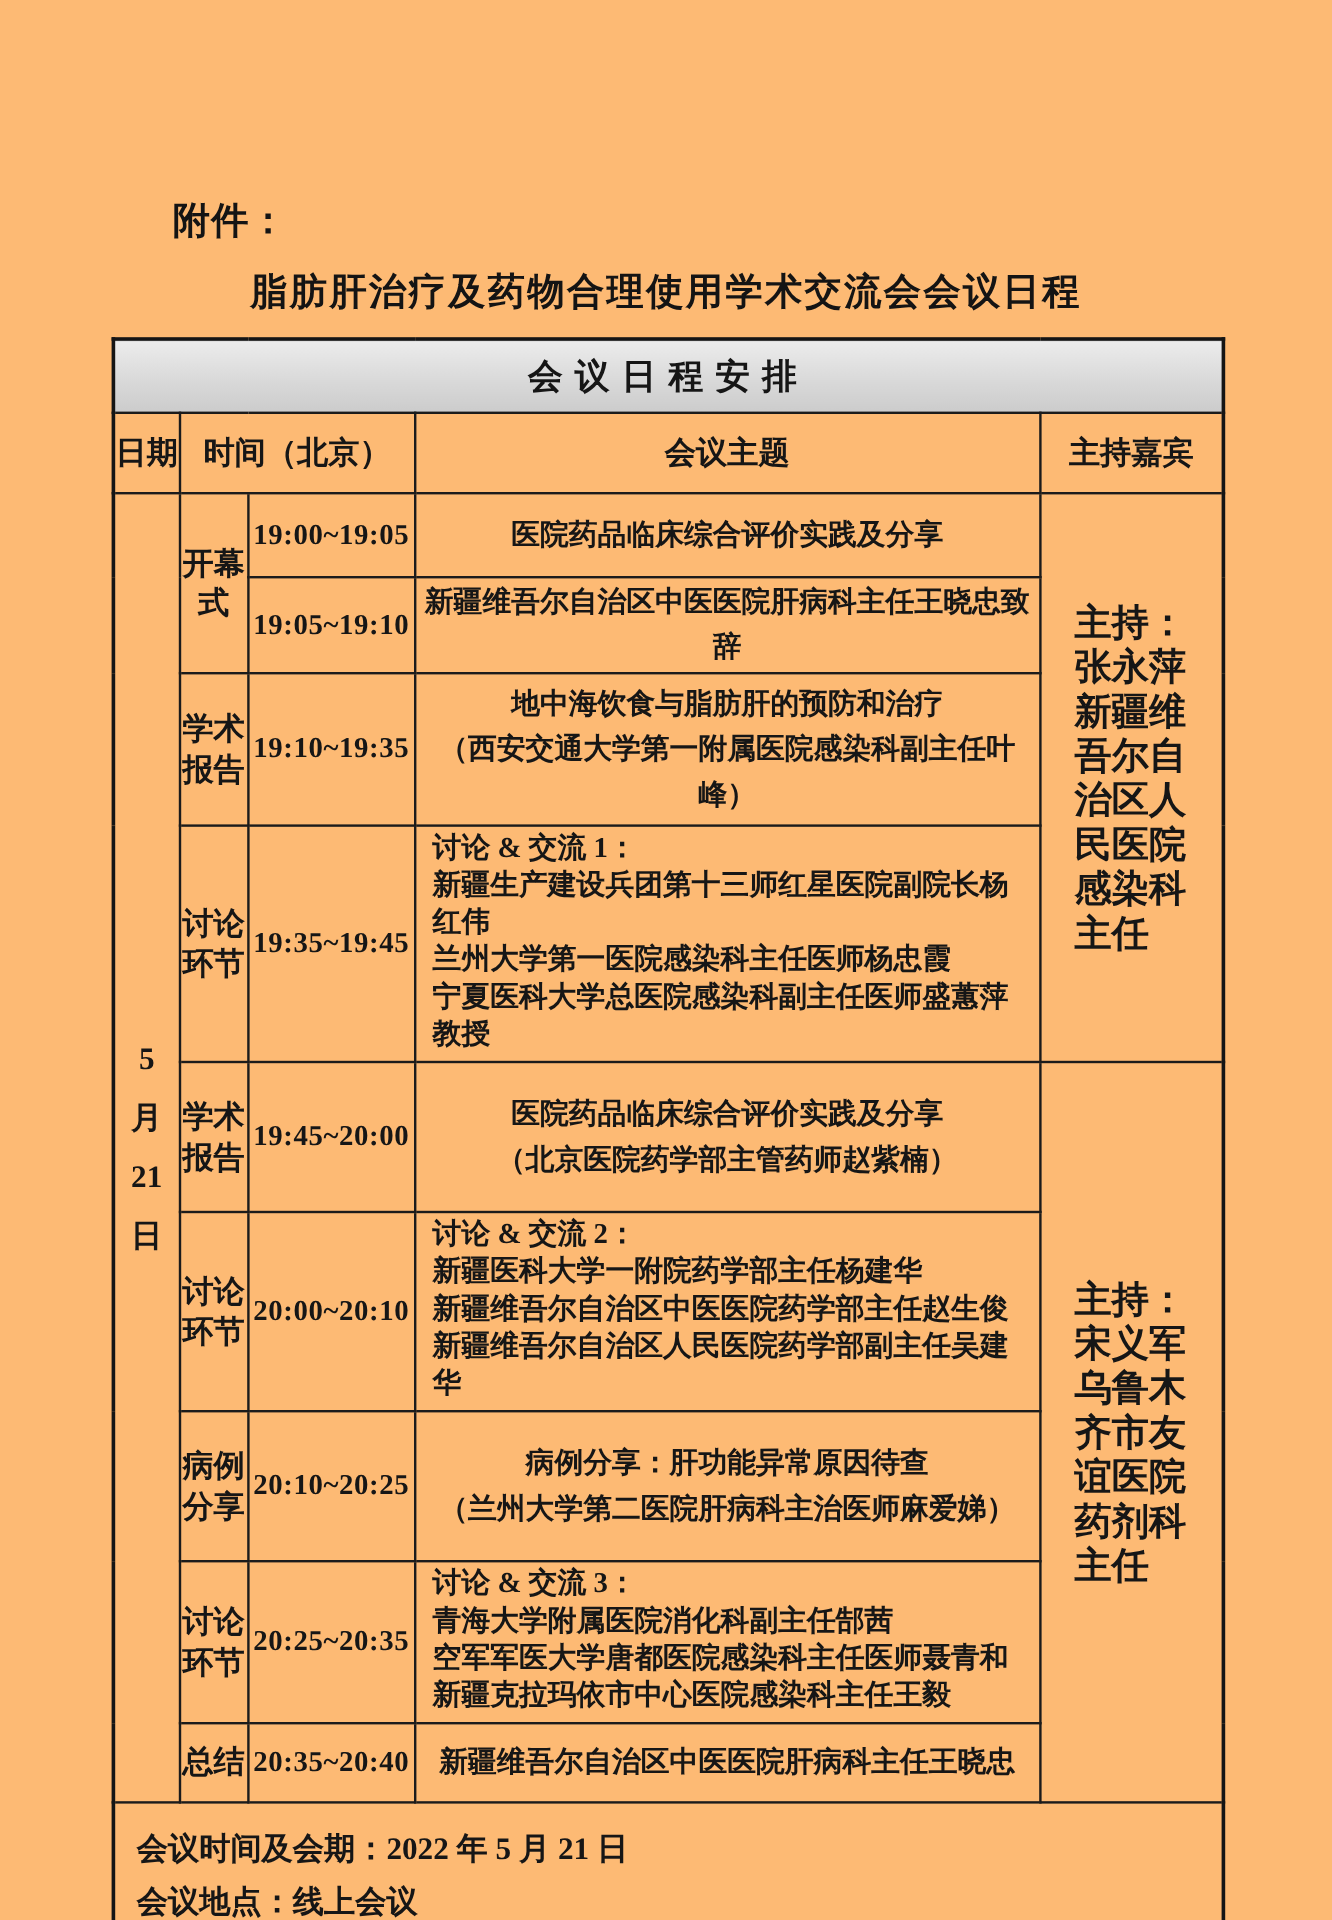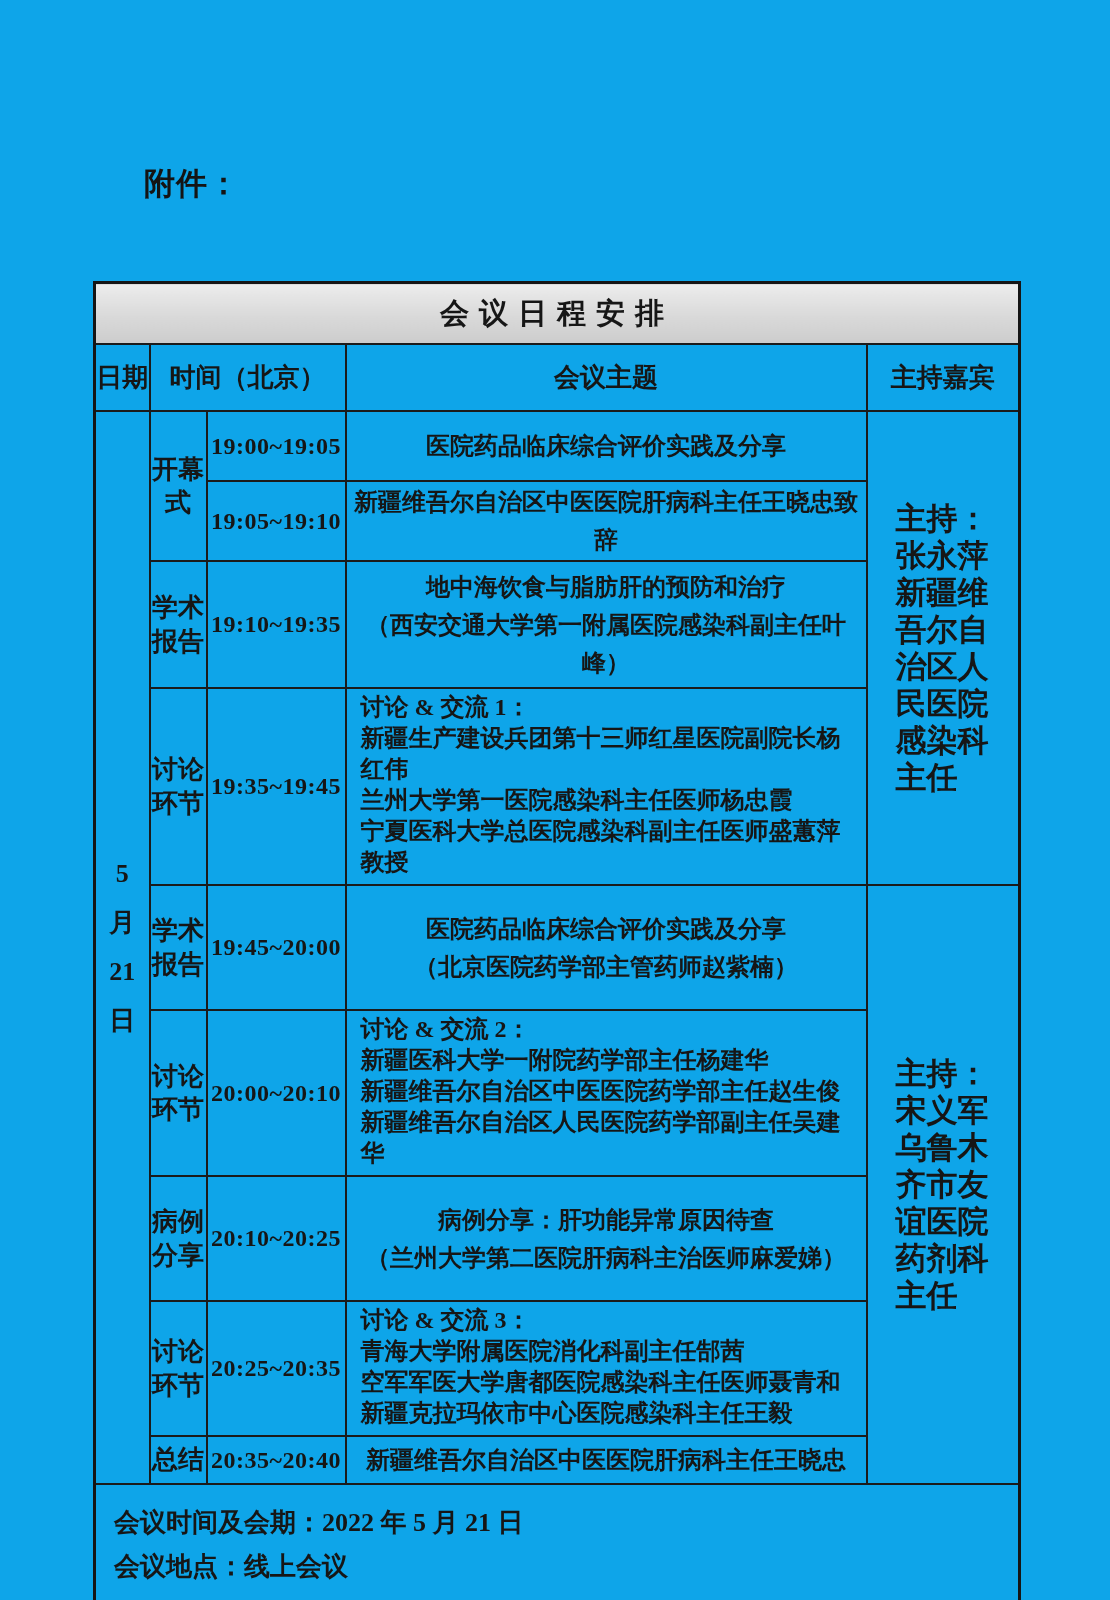--- a/index.html
+++ b/index.html
@@ -3,21 +3,21 @@
 <meta charset="utf-8">
 <style>
   html,body{margin:0;padding:0;}
   body{
     width:1110px;height:1600px;
     background:#ffffff;
     font-family:"Liberation Serif","DejaVu Serif",serif;
     color:#141414;
     position:relative;
   }
-  .page{position:absolute;inset:0;background:#0ea5e9;}
+  .page{position:absolute;inset:0;background:#fdba74;}
   .attachment{
     position:absolute;left:144px;top:163px;
     font-size:31px;font-weight:bold;letter-spacing:1px;
   }
   .doc-title{
     position:absolute;left:0;top:222px;width:1110px;
     text-align:center;font-size:31px;font-weight:bold;letter-spacing:2px;
   }
   table.agenda{
     position:absolute;left:93px;top:281px;
@@ -87,20 +87,21 @@
   }
   .footer-row .fl{line-height:44px;}
 </style>
 </head>
 <body>
 
 <div class="page">
 
   <div class="attachment">附件：</div>
 
+  <div class="doc-title">脂肪肝治疗及药物合理使用学术交流会会议日程</div>
 
   <table class="agenda">
     <colgroup>
       <col style="width:55px">
       <col style="width:57px">
       <col style="width:139px">
       <col style="width:521px">
       <col style="width:153px">
     </colgroup>
 
@@ -182,21 +183,21 @@
 
     <tr style="height:128px">
       <td class="v-cell">讨论环节</td>
       <td class="time-cell">20:25~20:35</td>
       <td class="topic-cell topic-left">讨论 &amp; 交流 3：
 青海大学附属医院消化科副主任郜茜
 空军军医大学唐都医院感染科主任医师聂青和
 新疆克拉玛依市中心医院感染科主任王毅</td>
     </tr>
 
-    <tr style="height:48px">
+    <tr style="height:66px">
       <td class="v-cell">总结</td>
       <td class="time-cell">20:35~20:40</td>
       <td class="topic-cell topic-center">新疆维吾尔自治区中医医院肝病科主任王晓忠</td>
     </tr>
 
     <tr class="footer-row">
       <td colspan="5">
         <div class="fl">会议时间及会期：2022 年 5 月 21 日</div>
         <div class="fl">会议地点：线上会议</div>
       </td>

